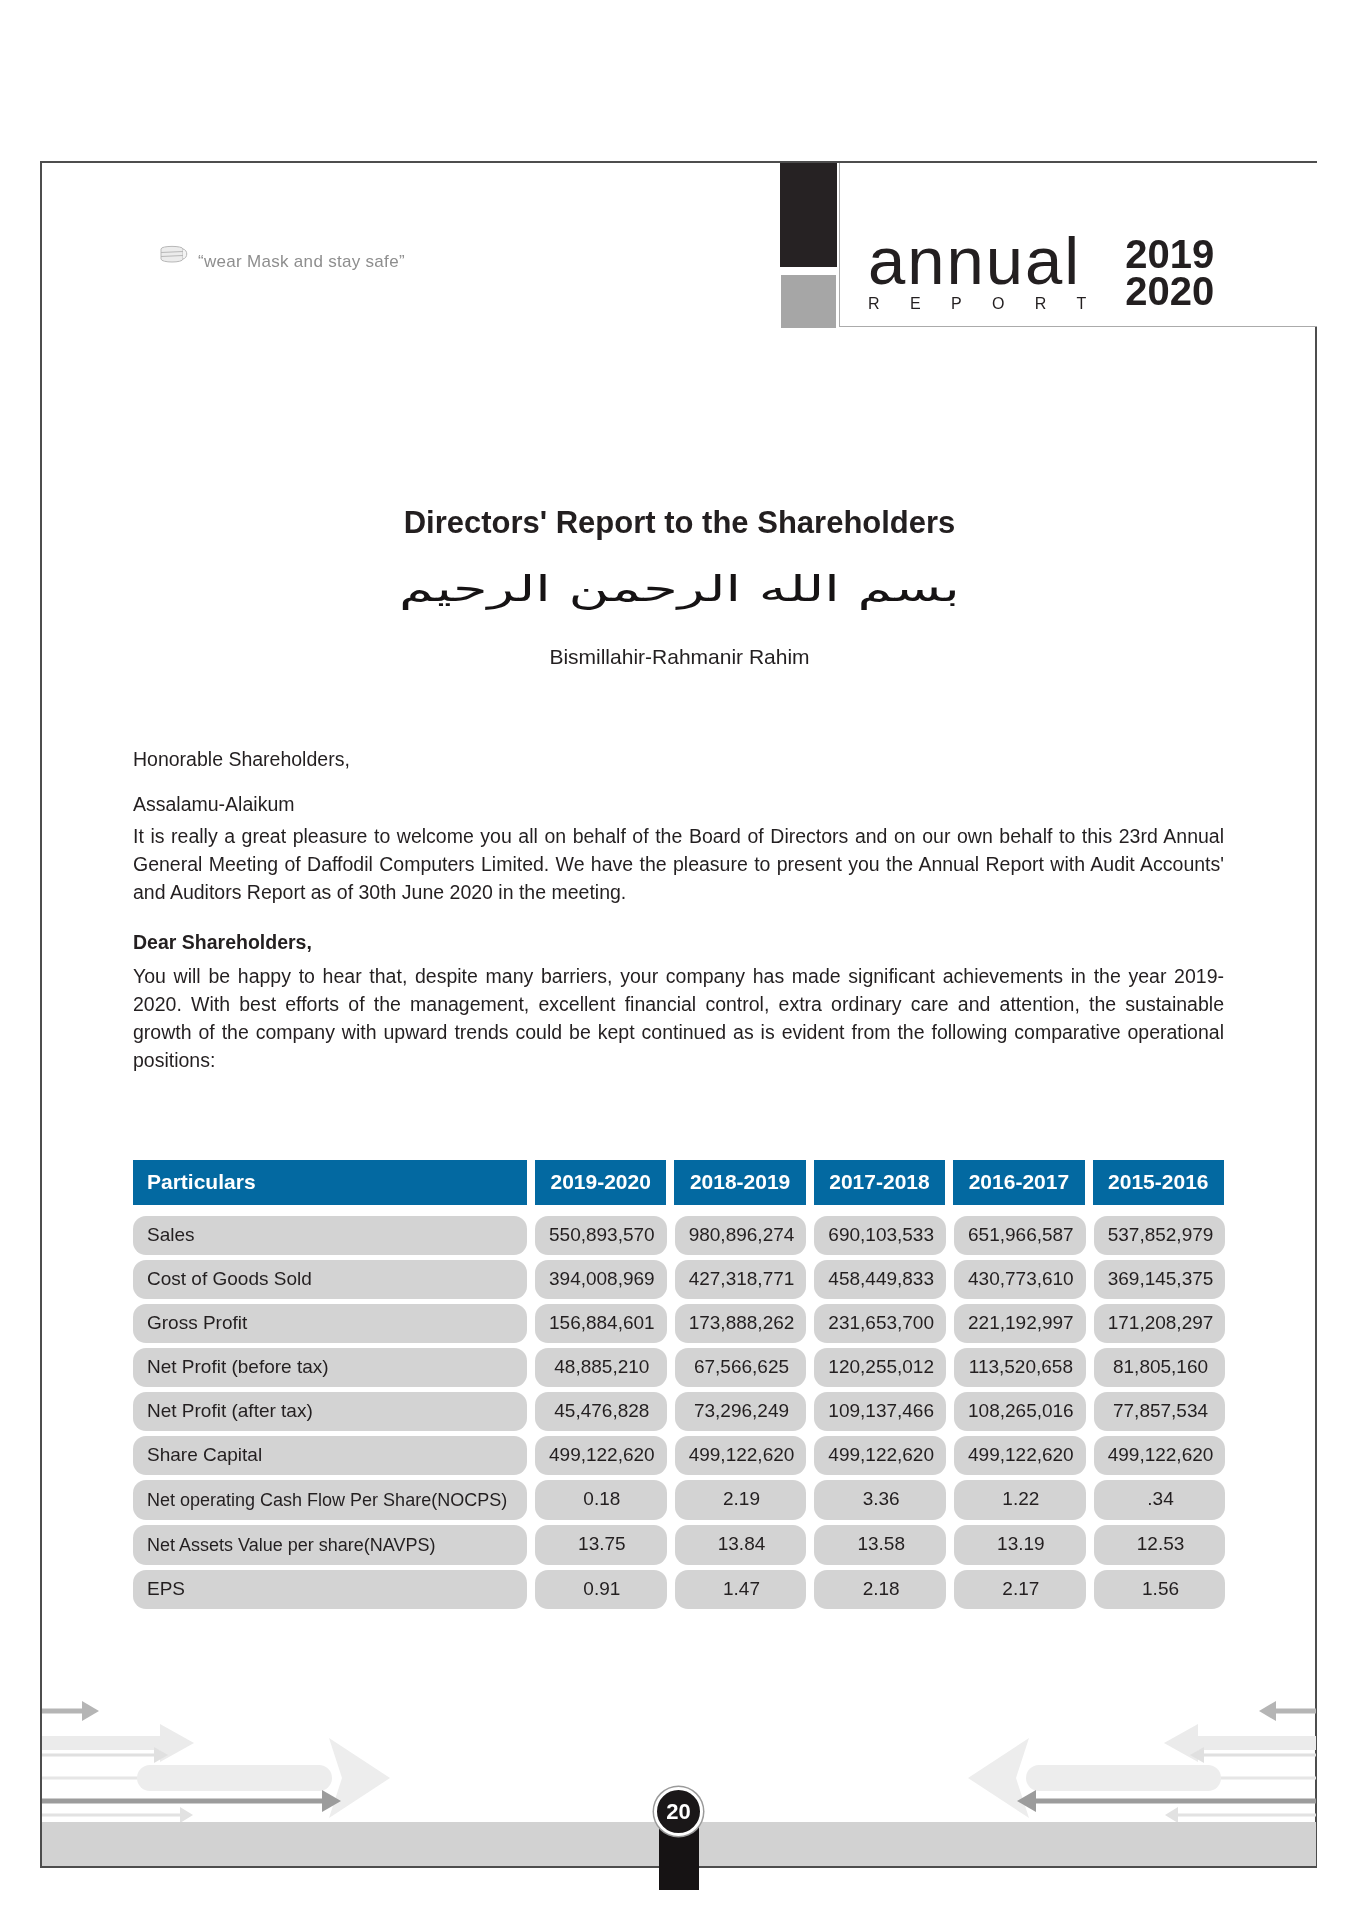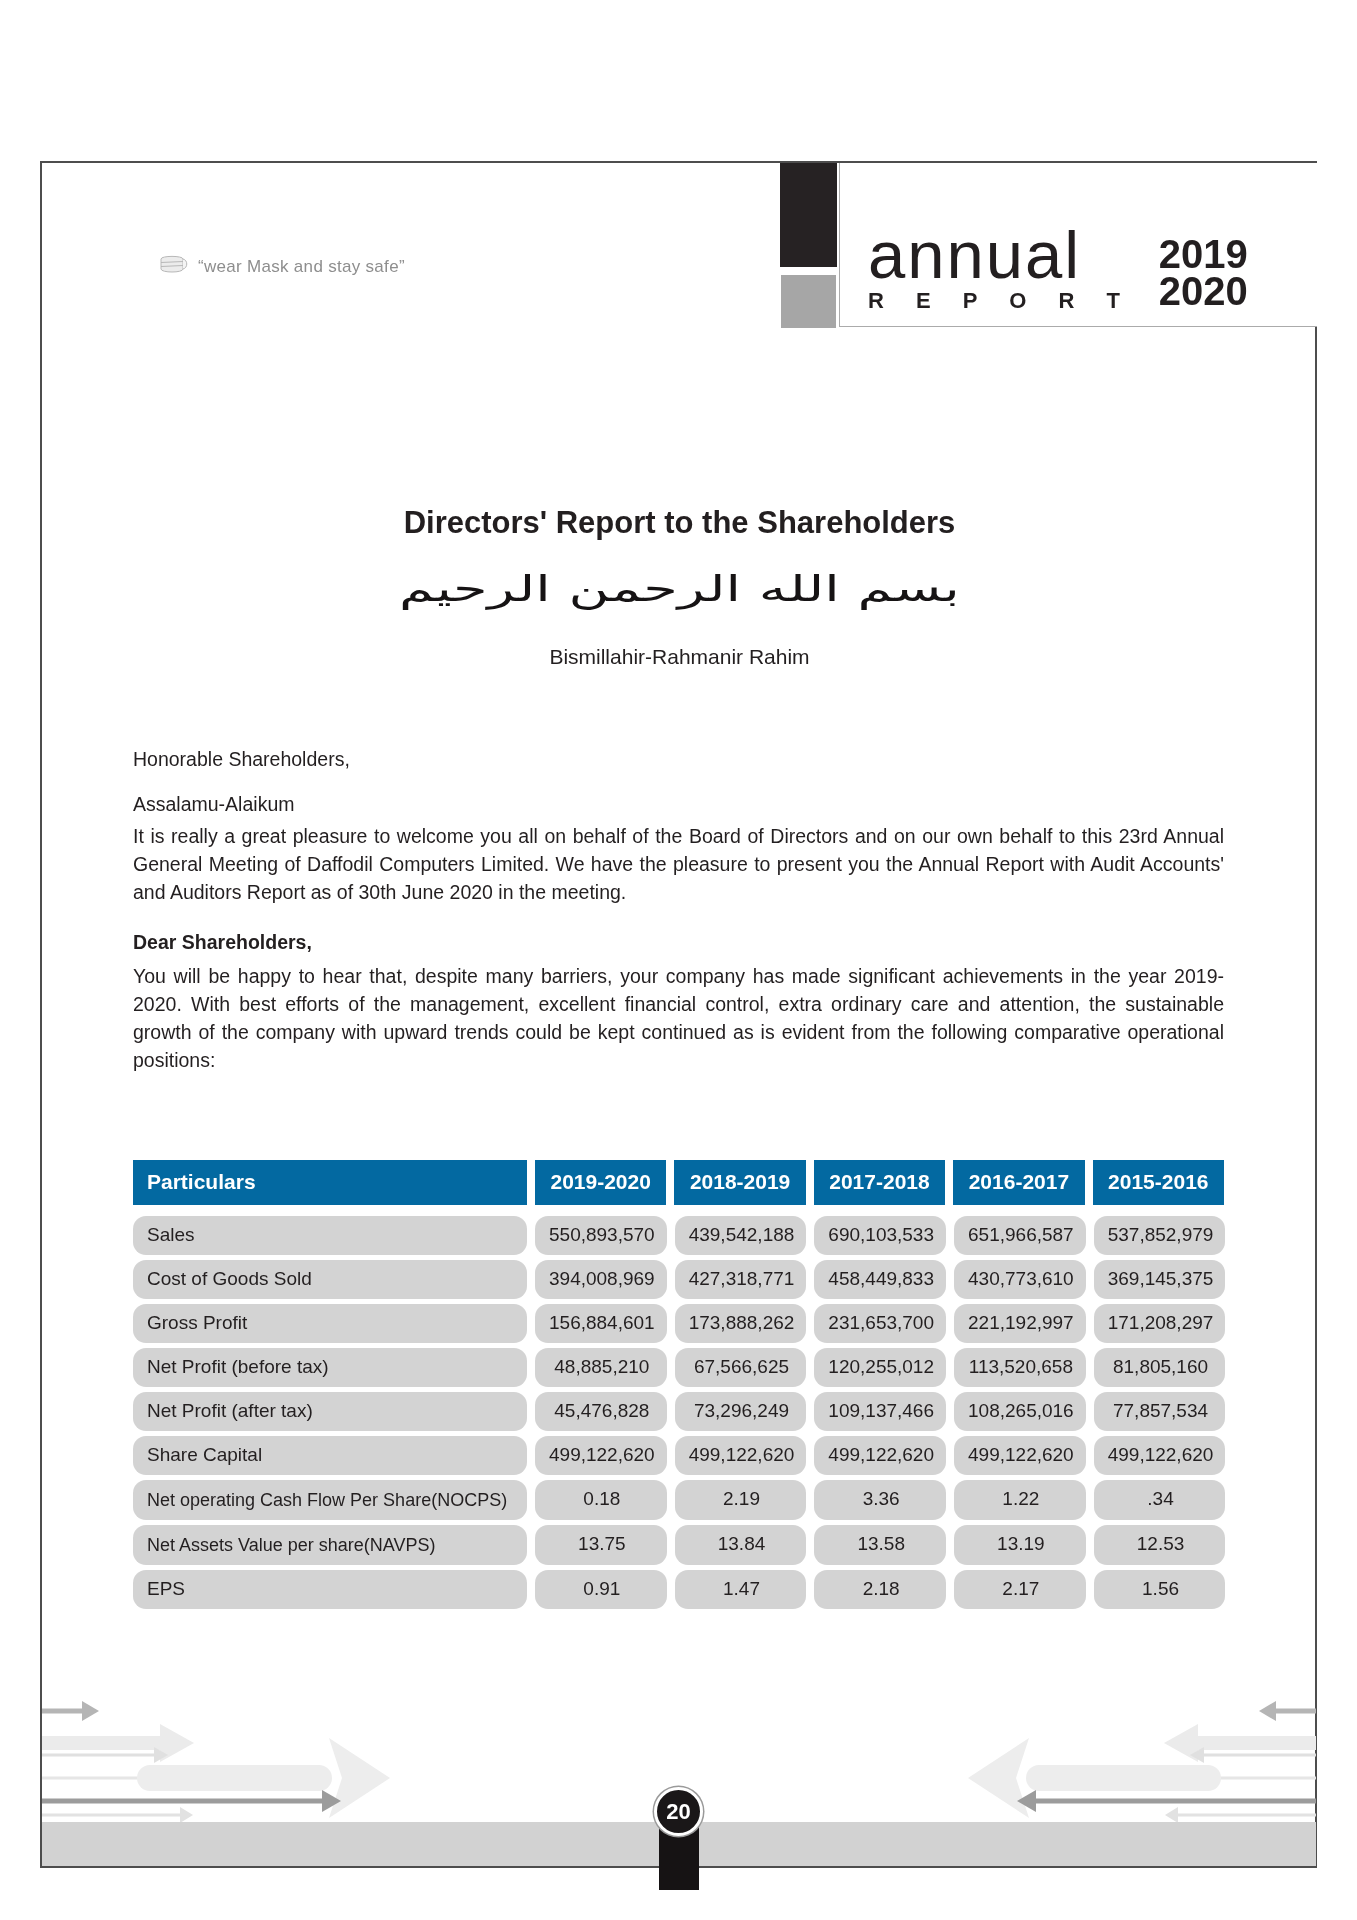--- a/index.html
+++ b/index.html
@@ -4,32 +4,32 @@
 <style>
   * { margin:0; padding:0; box-sizing:border-box; }
   body { background:#ffffff; font-family:"Liberation Sans", sans-serif; color:#231f20; }
   .page { position:relative; width:1357px; height:1920px; background:#fff; overflow:hidden; }
 
   
   .frame { position:absolute; left:40px; top:161px; width:1277px; height:1707px;
            border:2px solid #4d4d4d; background:#fff; }
 
   
-  .mask-note { position:absolute; left:158px; top:252px; display:flex; align-items:center; gap:8px; }
+  .mask-note { position:absolute; left:158px; top:242px; display:flex; align-items:flex-end; gap:8px; }
   .mask-note .txt { font-size:17px; color:#8e8e8e; letter-spacing:.3px; }
 
   
   .logo-black-rect { position:absolute; left:780px; top:163px; width:57px; height:104px; background:#262223; }
   .logo-gray-rect  { position:absolute; left:781px; top:275px; width:55px; height:53px; background:#a6a6a6; }
   .logo-box { position:absolute; left:839px; top:163px; width:478px; height:164px; background:#fff;
               border-left:1px solid #ababab; border-bottom:1px solid #ababab;
               display:flex; align-items:flex-end; padding:0 0 14px 28px; gap:26px; }
   .logo-words { display:flex; flex-direction:column; line-height:1; }
   .logo-annual { font-size:67px; font-weight:400; letter-spacing:2px; color:#231f20; }
-  .logo-report { font-size:22px; font-weight:bold; letter-spacing:13px; margin-top:2px; color:#231f20; }
+  .logo-report { font-size:16px; font-weight:normal; letter-spacing:13px; margin-top:2px; color:#231f20; }
   .logo-years  { display:flex; flex-direction:column; font-weight:bold; font-size:40px;
                  line-height:.92; color:#231f20; padding-bottom:2px; }
 
   
   .doc-title { position:absolute; left:42px; top:505px; width:1275px; text-align:center;
                font-size:31px; font-weight:bold; }
   .calligraphy { position:absolute; left:42px; top:568px; width:1275px; text-align:center;
                  font-family:"DejaVu Sans", sans-serif; font-size:36px; direction:rtl;
                  transform:scaleX(1.55); transform-origin:center; color:#161314; }
   .bismillah-latin { position:absolute; left:42px; top:645px; width:1275px; text-align:center;
@@ -113,21 +113,21 @@
         <div class="th">Particulars</div>
         <div class="th year">2019-2020</div>
         <div class="th year">2018-2019</div>
         <div class="th year">2017-2018</div>
         <div class="th year">2016-2017</div>
         <div class="th year">2015-2016</div>
       </div>
     <div class="t-grid t-body">
         <div class="td label">Sales</div>
         <div class="td val">550,893,570</div>
-        <div class="td val">439,542,188</div>
+        <div class="td val">980,896,274</div>
         <div class="td val">690,103,533</div>
         <div class="td val">651,966,587</div>
         <div class="td val">537,852,979</div>
         <div class="td label">Cost of Goods Sold</div>
         <div class="td val">394,008,969</div>
         <div class="td val">427,318,771</div>
         <div class="td val">458,449,833</div>
         <div class="td val">430,773,610</div>
         <div class="td val">369,145,375</div>
         <div class="td label">Gross Profit</div>

